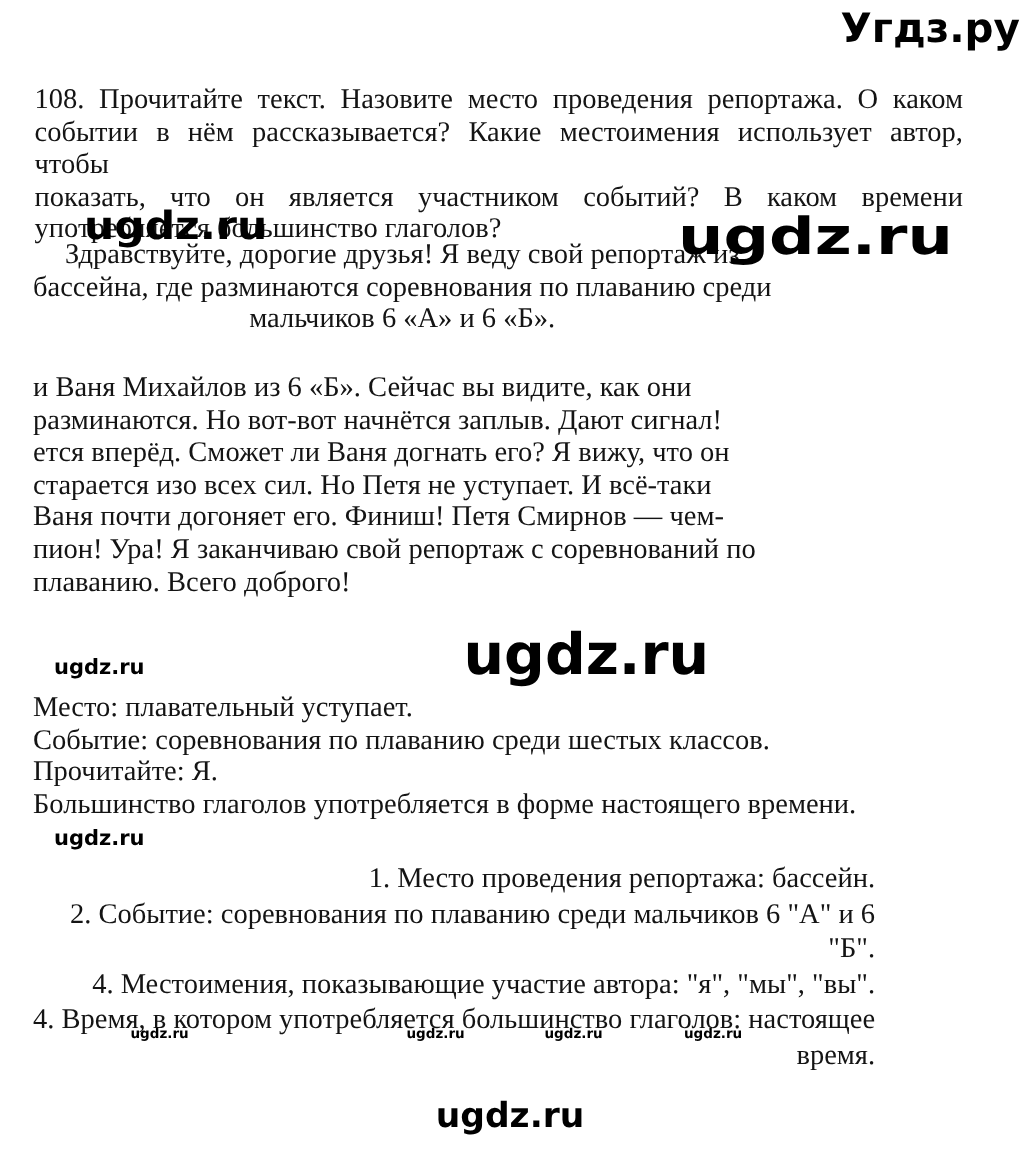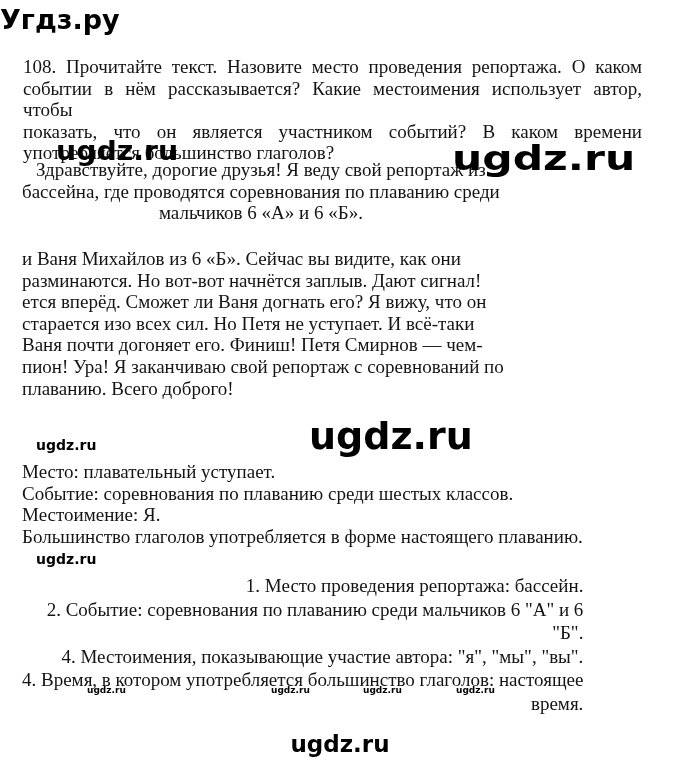--- a/index.html
+++ b/index.html
@@ -14,21 +14,21 @@
   }
   
   .sans-bold {
     font-family: "DejaVu Sans", "Liberation Sans", sans-serif;
     font-weight: bold;
     color: #000;
   }
   .title {
     position: absolute;
     top: 4px; left: 0; right: 0;
-    text-align: left;
+    text-align: right;
     font-size: 27px;
     line-height: 1.15;
   }
   .wm { position: absolute; line-height: 1; white-space: nowrap; }
   .wm-s1  { left: 56px;  top: 138px; font-size: 26px; transform: scaleX(1.09); transform-origin: 0 0; }
   .wm-big1{ left: 452px; top: 141px; font-size: 34px; transform: scaleX(1.25); transform-origin: 0 0; }
   .wm-big2{ left: 309px; top: 417px; font-size: 38px; }
   .wm-s2  { left: 36px;  top: 438px; font-size: 14px; }
   .wm-s3  { left: 36px;  top: 552px; font-size: 14px; }
   .wm-t   { top: 686px; font-size: 9px; }
@@ -68,39 +68,39 @@
 
   <div class="block task">
     <div class="line just">108. Прочитайте текст. Назовите место проведения репортажа. О каком</div>
     <div class="line just">событии в нём рассказывается? Какие местоимения использует автор, чтобы</div>
     <div class="line just">показать, что он является участником событий? В каком времени</div>
     <div class="line">употребляется большинство глаголов?</div>
   </div>
 
   <div class="block quoteA">
     <div class="line">Здравствуйте, дорогие друзья! Я веду свой репортаж из</div>
-    <div class="line">бассейна, где проводятся соревнования по плаванию среди</div>
+    <div class="line">бассейна, где разминаются соревнования по плаванию среди</div>
     <div class="line">мальчиков 6 «А» и 6 «Б».</div>
   </div>
 
   <div class="block quoteB">
     <div class="line">и Ваня Михайлов из 6 «Б». Сейчас вы видите, как они</div>
     <div class="line">разминаются. Но вот-вот начнётся заплыв. Дают сигнал!</div>
     <div class="line">ется вперёд. Сможет ли Ваня догнать его? Я вижу, что он</div>
     <div class="line">старается изо всех сил. Но Петя не уступает. И всё-таки</div>
     <div class="line">Ваня почти догоняет его. Финиш! Петя Смирнов — чем-</div>
     <div class="line">пион! Ура! Я заканчиваю свой репортаж с соревнований по</div>
     <div class="line">плаванию. Всего доброго!</div>
   </div>
 
   <div class="block summary">
     <div class="line">Место: плавательный уступает.</div>
     <div class="line">Событие: соревнования по плаванию среди шестых классов.</div>
-    <div class="line">Местоимение: Я.</div>
-    <div class="line">Большинство глаголов употребляется в форме настоящего плаванию.</div>
+    <div class="line">Прочитайте: Я.</div>
+    <div class="line">Большинство глаголов употребляется в форме настоящего времени.</div>
   </div>
 
   <div class="block numbered">
     <div class="line">1. Место проведения репортажа: бассейн.</div>
     <div class="line">2. Событие: соревнования по плаванию среди мальчиков 6 "А" и 6</div>
     <div class="line">"Б".</div>
     <div class="line">4. Местоимения, показывающие участие автора: "я", "мы", "вы".</div>
     <div class="line">4. Время, в котором употребляется большинство глаголов: настоящее</div>
     <div class="line">время.</div>
   </div>

